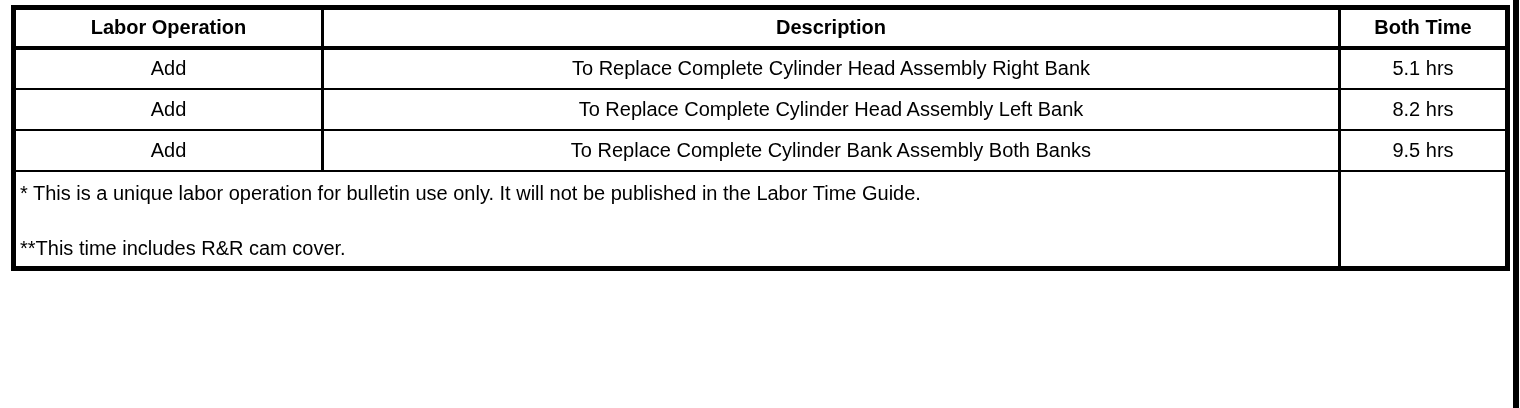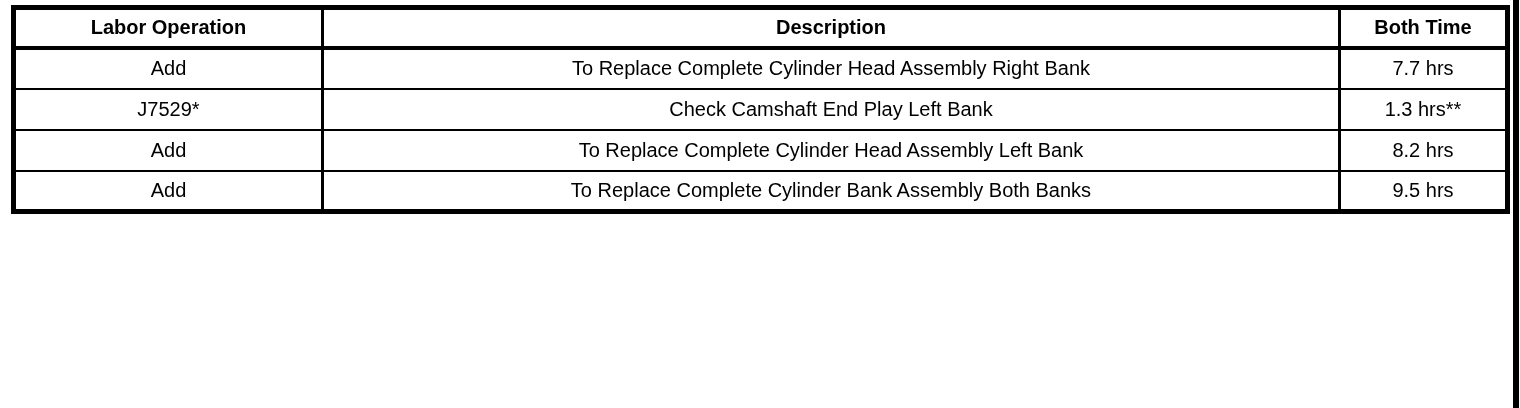--- a/index.html
+++ b/index.html
@@ -78,35 +78,37 @@
       <tr>
         <th>Labor Operation</th>
         <th>Description</th>
         <th>Both Time</th>
       </tr>
     </thead>
     <tbody>
       <tr>
         <td>Add</td>
         <td>To Replace Complete Cylinder Head Assembly Right Bank</td>
-        <td>7.7 hrs</td>
-      </tr>
-      <tr>
-        <td>J7529*</td>
-        <td>Check Camshaft End Play Left Bank</td>
-        <td>1.3 hrs**</td>
+        <td>5.1 hrs</td>
       </tr>
       <tr>
         <td>Add</td>
         <td>To Replace Complete Cylinder Head Assembly Left Bank</td>
         <td>8.2 hrs</td>
       </tr>
       <tr>
         <td>Add</td>
         <td>To Replace Complete Cylinder Bank Assembly Both Banks</td>
         <td>9.5 hrs</td>
       </tr>
+      <tr class="footnote-row">
+        <td colspan="2">
+          <p class="footnote-line">* This is a unique labor operation for bulletin use only. It will not be published in the Labor Time Guide.</p>
+          <p class="footnote-line">**This time includes R&amp;R cam cover.</p>
+        </td>
+        <td></td>
+      </tr>
     </tbody>
   </table>
 
   <div class="page-edge-line"></div>
 
 </div>
 
 </body></html>

